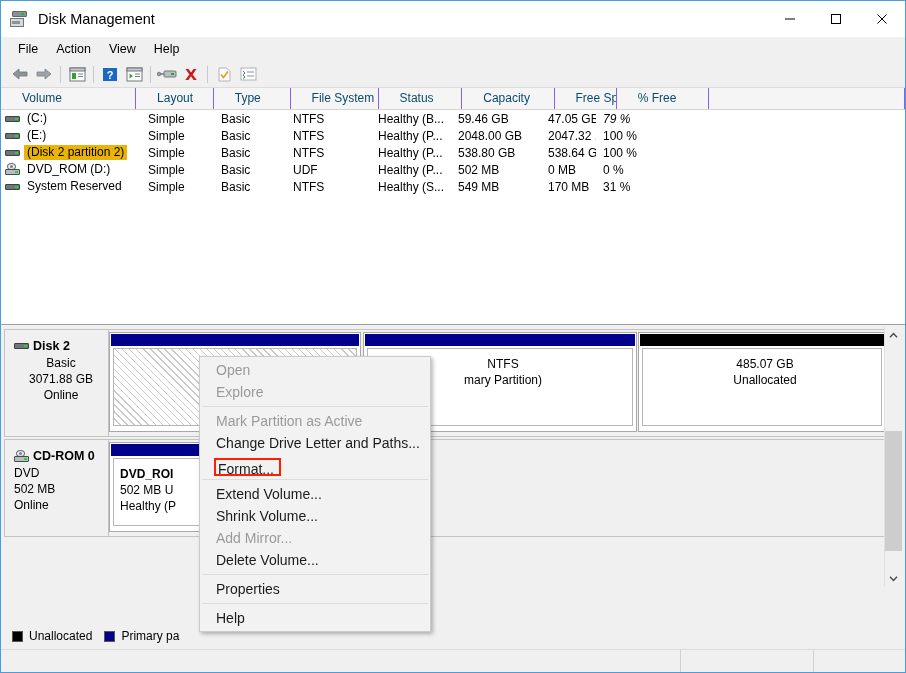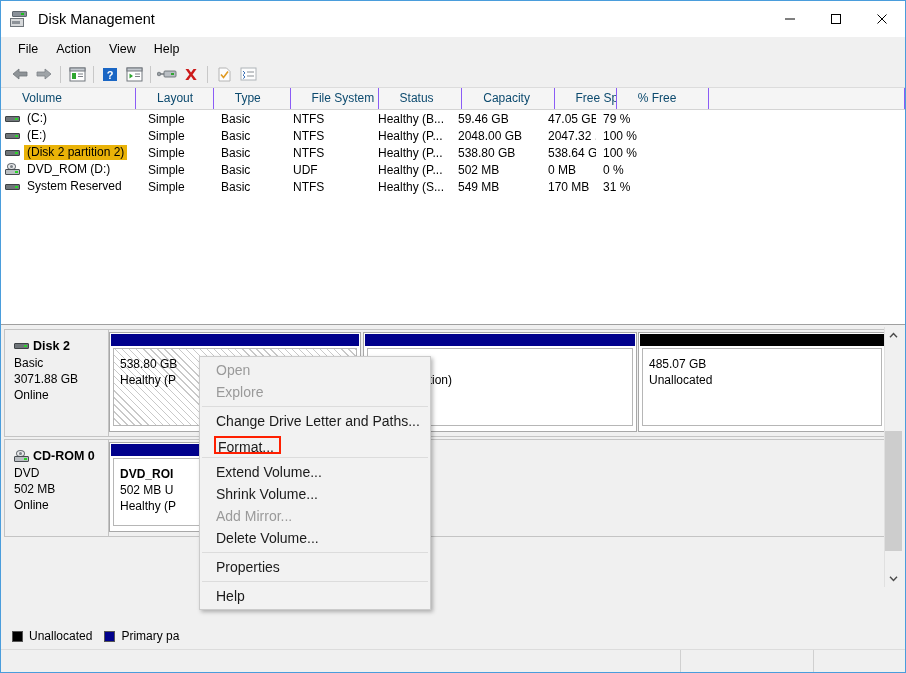--- a/index.html
+++ b/index.html
@@ -530,21 +530,21 @@
               <span class="d-led"></span>
             </span>
             <span class="vname">(C:)</span>
           </div>
           <div class="vc" style="width: 73px;">Simple</div>
           <div class="vc" style="width: 72px;">Basic</div>
           <div class="vc" style="width: 85px;">NTFS</div>
           <div class="vc" style="width: 80px;">Healthy (B...</div>
           <div class="vc" style="width: 90px;">59.46 GB</div>
           <div class="vc" style="width: 55px;">47.05 GB</div>
-          <div class="vc" style="width: 90px;">79 %</div>
+          <div class="vc" style="width: 90px; font-style: italic;">79 %</div>
           <div class="vc" style="width: 211px;"></div>
         </div>
         <div class="vol-row">
           <div class="vc vc-vol" style="width: 140px;">
             <span class="ico-drive">
               <span class="d-body"></span>
               <span class="d-led"></span>
             </span>
             <span class="vname">(E:)</span>
           </div>
@@ -608,21 +608,21 @@
           <div class="vc" style="width: 90px;">549 MB</div>
           <div class="vc" style="width: 55px;">170 MB</div>
           <div class="vc" style="width: 90px;">31 %</div>
           <div class="vc" style="width: 211px;"></div>
         </div>
       </div>
   </div>
 
   <div id="graph-pane">
     <div id="graph-scrollarea">
-        <div class="disk-row" style="top: 2px; height: 108px; width: 884px;">
+        <div class="disk-row" style="top: 2px; height: 108px; width: 884px; text-align: center;">
           <div class="disk-info">
             <div class="disk-title">
               <span class="ico-drive">
                 <span class="d-body"></span>
                 <span class="d-led"></span>
               </span>
               <span>Disk 2</span>
             </div>
             <div>Basic</div>
             <div>3071.88 GB</div>
@@ -709,20 +709,21 @@
   <div id="statusbar">
     <div class="sbcell" style="width:680px"></div>
     <div class="sbcell" style="width:133px"></div>
     <div class="sbcell" style="width:90px;border-right:none"></div>
   </div>
 
   <div id="ctxmenu">
       <div class="cm-item disabled">Open</div>
       <div class="cm-item disabled">Explore</div>
       <div class="cm-sep"></div>
+      <div class="cm-item disabled">Mark Partition as Active</div>
       <div class="cm-item">Change Drive Letter and Paths...</div>
       <div class="cm-row-highlight">
         <div class="cm-item highlight" style="border-color: rgb(255, 31, 0);">Format...</div>
       </div>
       <div class="cm-sep"></div>
       <div class="cm-item">Extend Volume...</div>
       <div class="cm-item">Shrink Volume...</div>
       <div class="cm-item disabled">Add Mirror...</div>
       <div class="cm-item">Delete Volume...</div>
       <div class="cm-sep"></div>

